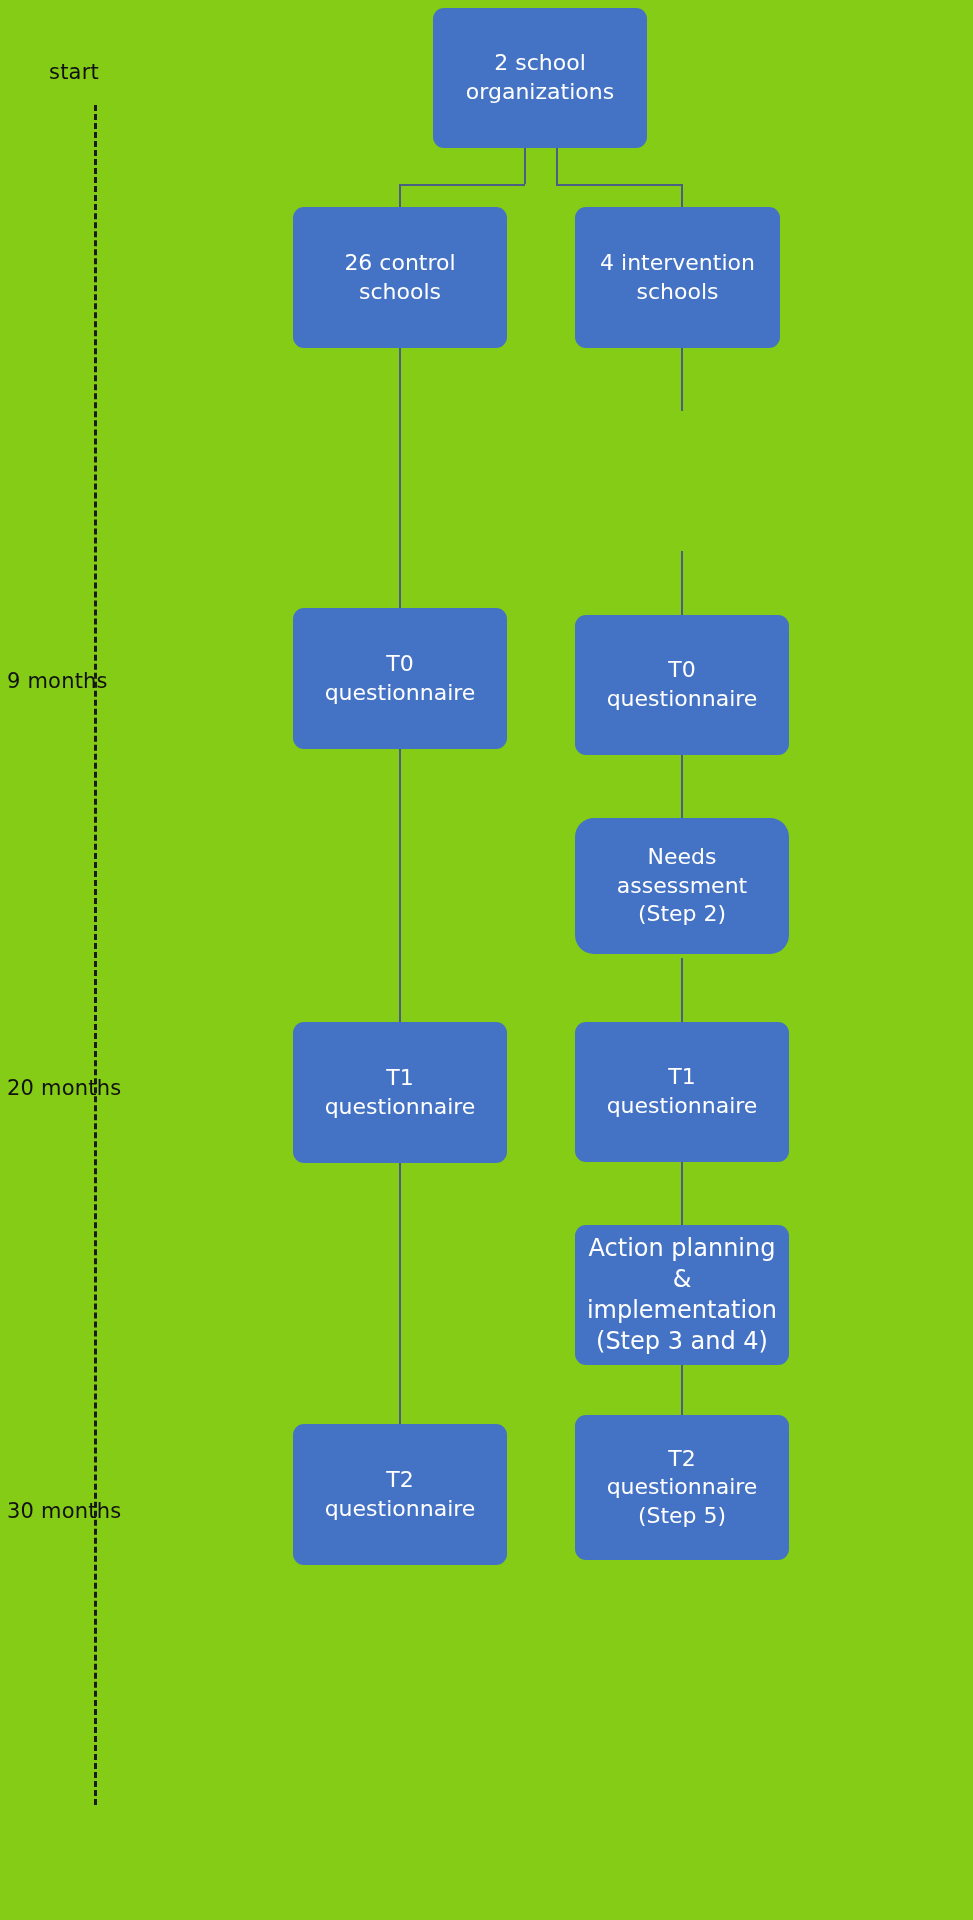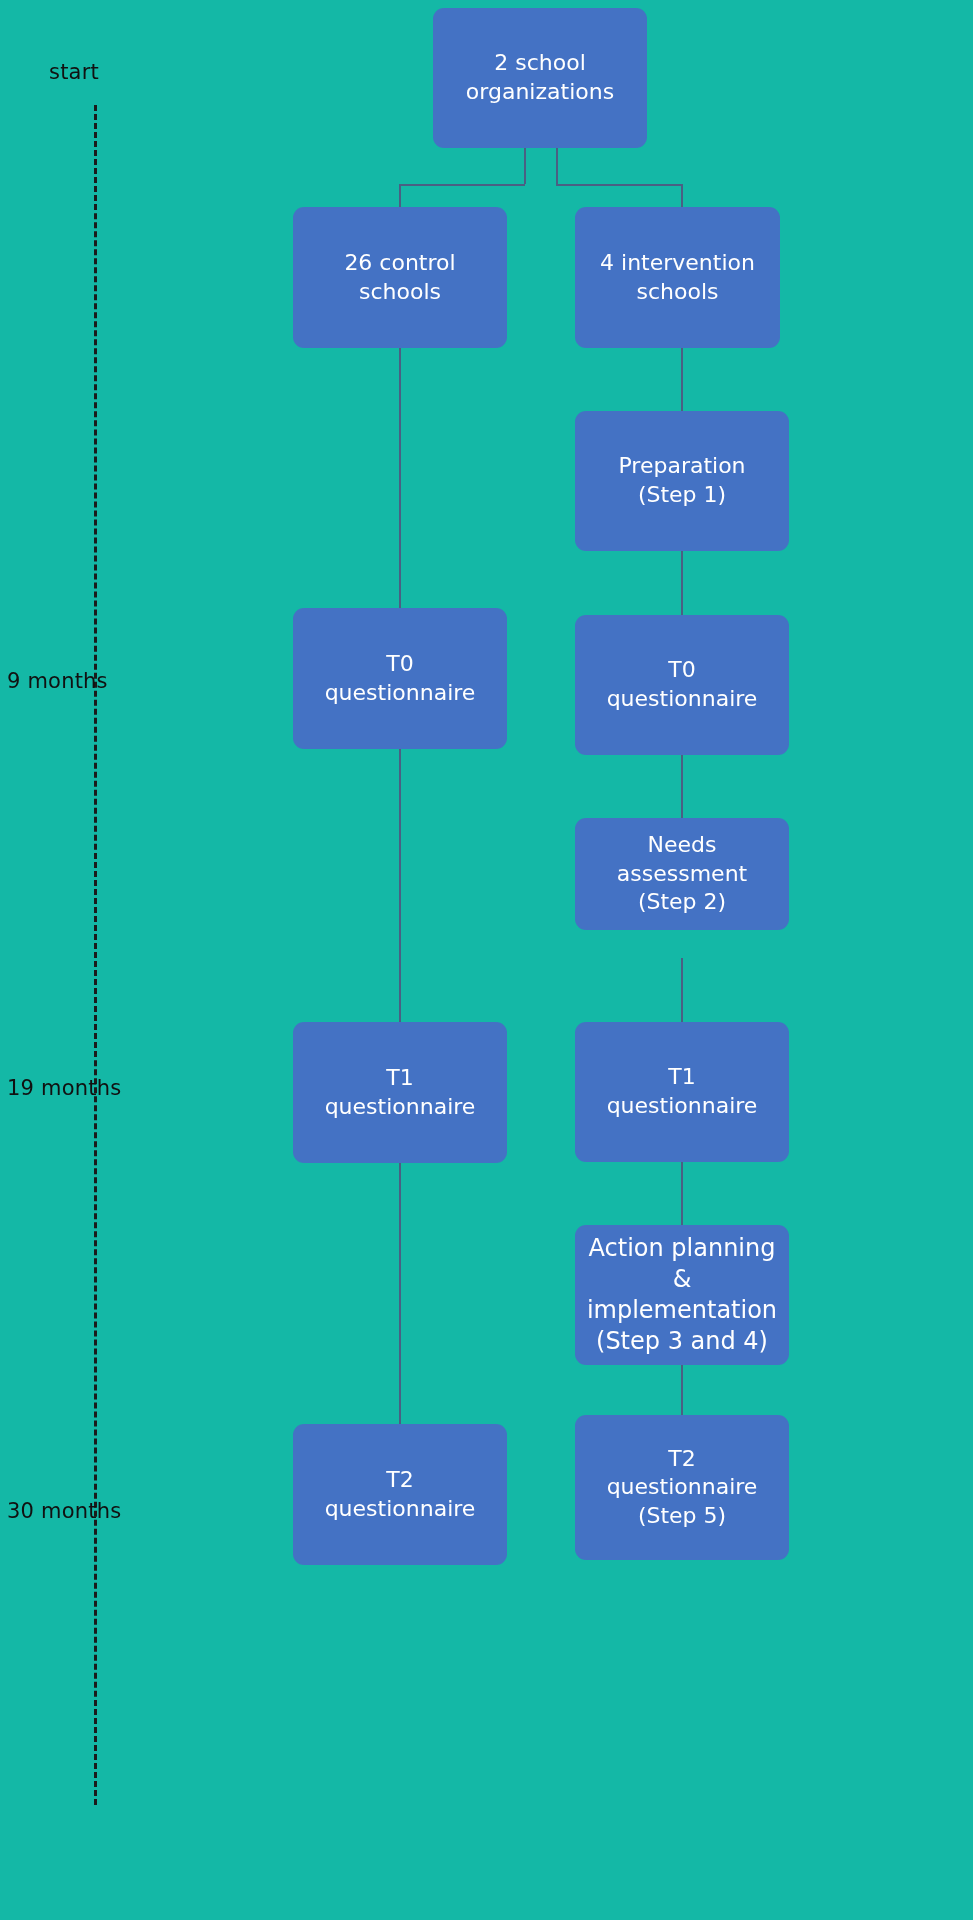--- a/index.html
+++ b/index.html
@@ -4,21 +4,21 @@
 <style>
   html, body {
     margin: 0;
     padding: 0;
     background: #ffffff;
   }
   #page {
     position: relative;
     width: 973px;
     height: 1920px;
-    background: #14b8a6;
+    background: #84cc16;
     overflow: hidden;
     font-family: "DejaVu Sans", "Liberation Sans", sans-serif;
   }
 
   
   .timeline-axis {
     position: absolute;
     left: 94px;
     top: 105px;
     width: 0;
@@ -70,21 +70,21 @@
 <body>
 
 <div id="page">
 
   <div class="timeline-axis"></div>
 
   <div class="timeline-label" style="left:49px; top:62px;">start</div>
 
   <div class="timeline-label" style="left:7px; top:671px;">9 months</div>
 
-  <div class="timeline-label" style="left:7px; top:1078px;">19 months</div>
+  <div class="timeline-label" style="left:7px; top:1078px;">20 months</div>
 
   <div class="timeline-label" style="left:7px; top:1501px;">30 months</div>
 
   <div class="vline" style="left:524px; top:148px; height:36px;"></div>
   <div class="vline" style="left:556px; top:148px; height:36px;"></div>
   <div class="hline" style="left:399px; top:184px; width:126px;"></div>
   <div class="hline" style="left:556px; top:184px; width:126px;"></div>
   <div class="vline" style="left:399px; top:184px; height:24px;"></div>
   <div class="vline" style="left:681px; top:184px; height:24px;"></div>
 
@@ -134,35 +134,29 @@
     </span>
   </div>
 
   <div class="node" style="left:575px; top:207px; width:205px; height:141px;">
     <span class="lines">
       <span class="ln">4 intervention</span>
       <span class="ln">schools</span>
     </span>
   </div>
 
-  <div class="node" style="left:575px; top:411px; width:214px; height:140px;">
-    <span class="lines">
-      <span class="ln">Preparation</span>
-      <span class="ln">(Step 1)</span>
-    </span>
-  </div>
 
   <div class="node" style="left:575px; top:615px; width:214px; height:140px;">
     <span class="lines">
       <span class="ln">T0</span>
       <span class="ln">questionnaire</span>
     </span>
   </div>
 
-  <div class="node" style="left:575px; top:818px; width:214px; height:112px;">
+  <div class="node" style="left:575px; top:818px; width:214px; height:136px;border-radius:19px;">
     <span class="lines">
       <span class="ln">Needs</span>
       <span class="ln">assessment</span>
       <span class="ln">(Step 2)</span>
     </span>
   </div>
 
   <div class="node" style="left:575px; top:1022px; width:214px; height:140px;">
     <span class="lines">
       <span class="ln">T1</span>

